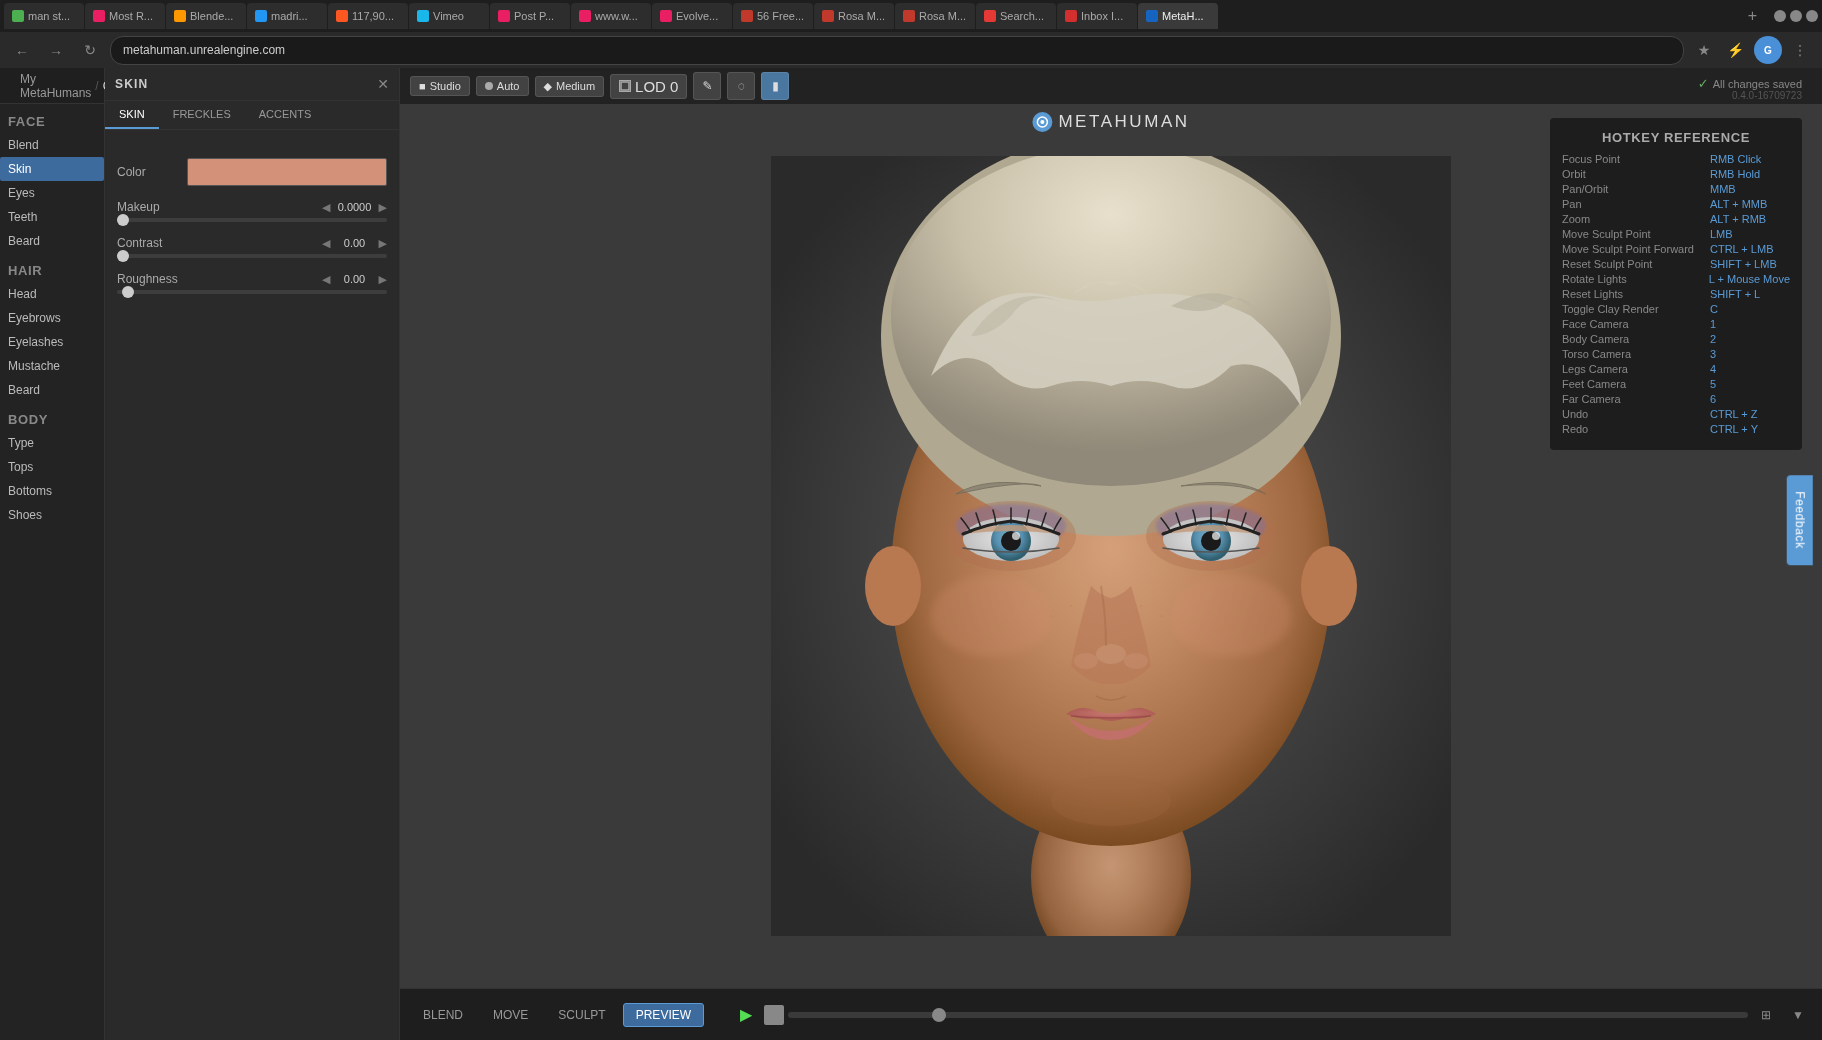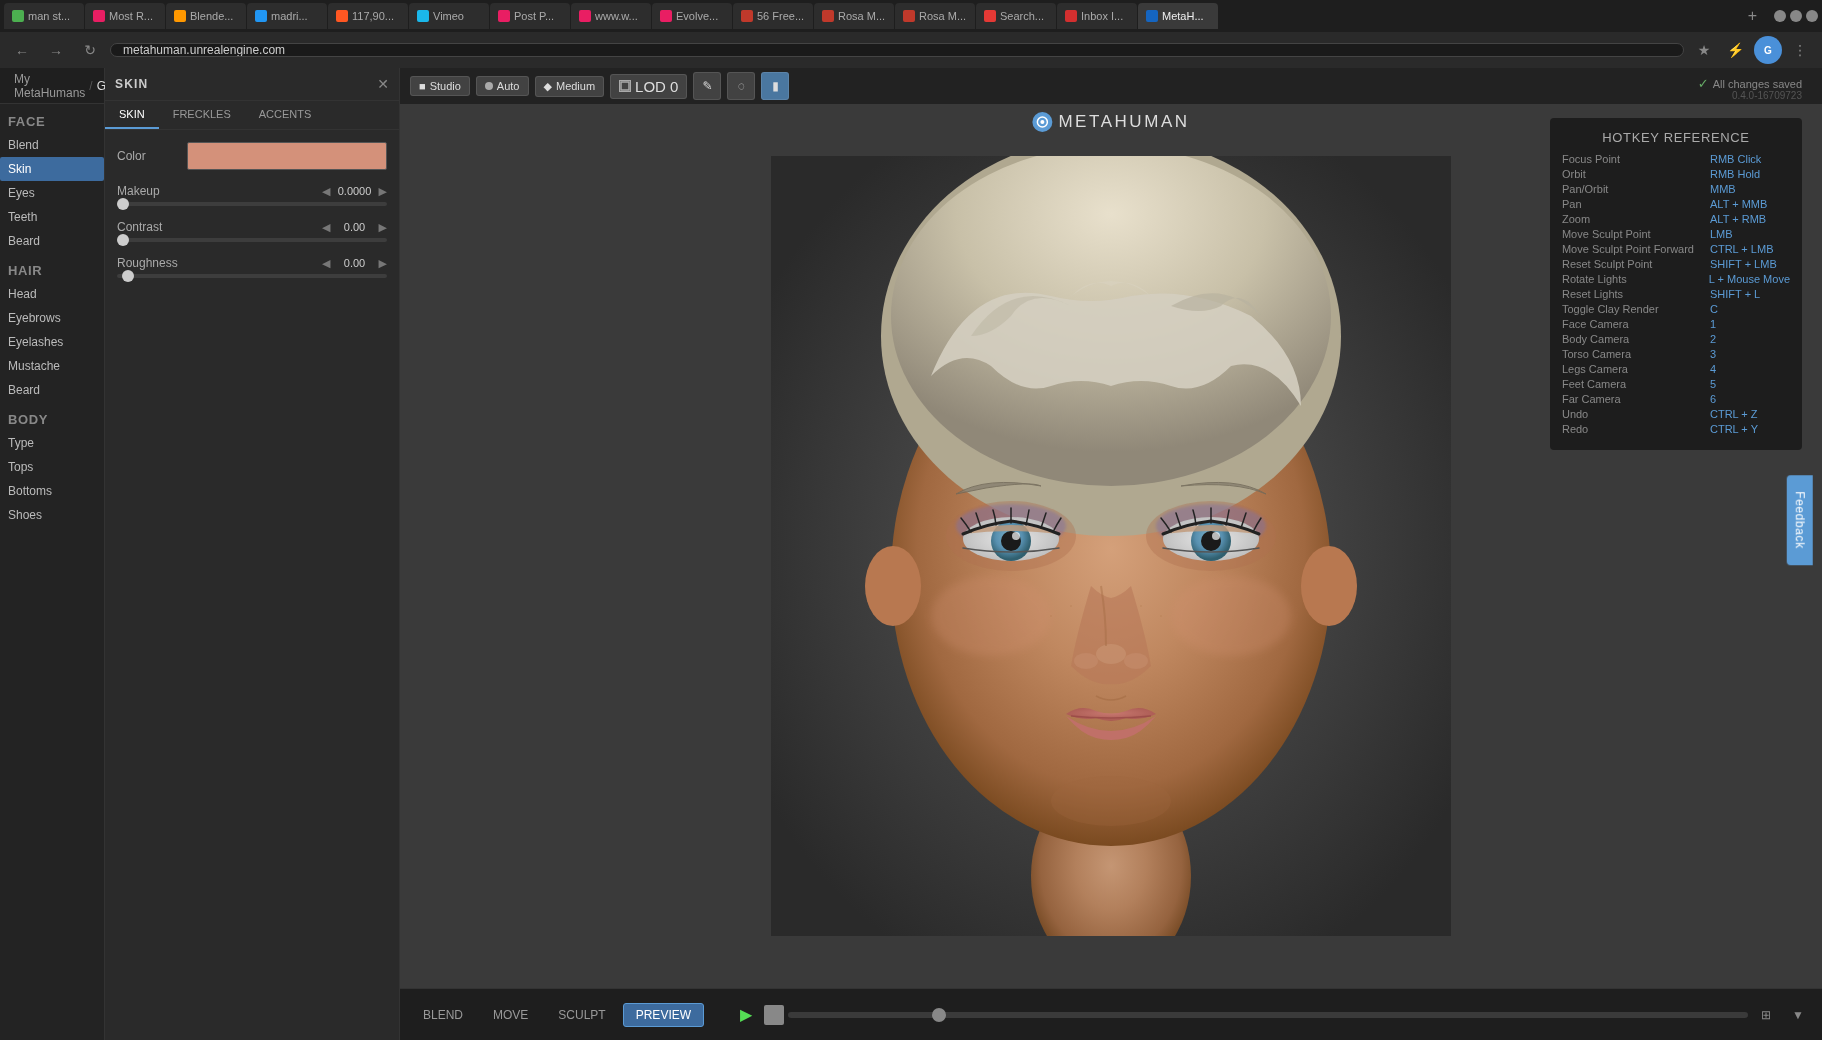--- a/index.html
+++ b/index.html
@@ -65,21 +65,21 @@
       border: none;
       color: #888;
       cursor: pointer;
       display: flex;
       align-items: center;
       justify-content: center;
       font-size: 14px;
     }
     .address-bar {
       flex: 1;
-      height: 14px;
+      height: 29px;
       background: #1a1a1a;
       border: 1px solid #444;
       border-radius: 13px;
       color: #ccc;
       padding: 4px 12px;
       font-size: 12px;
     }
     .nav-actions {
       display: flex;
       gap: 4px;
@@ -110,21 +110,21 @@
       background: #232323;
       border-right: 1px solid #333;
       flex-shrink: 0;
     }
     .app-header {
       height: 36px;
       background: #1f1f1f;
       display: flex;
       align-items: center;
       padding: 0 8px;
-      gap: 6px;
+      gap: 12px;
       border-bottom: 1px solid #333;
     }
     .app-header-icon {
       width: 16px;
       height: 16px;
       background: #555;
       border-radius: 2px;
     }
     .breadcrumb {
       display: flex;
@@ -207,20 +207,21 @@
       border-bottom: 2px solid #5b9bd5;
     }
     .panel-content {
       padding: 12px;
     }
     .color-row {
       display: flex;
       align-items: center;
       margin-bottom: 14px;
       gap: 10px;
+      margin-top: 16px;
     }
     .color-label {
       font-size: 12px;
       color: #aaa;
       width: 60px;
     }
     .color-swatch {
       flex: 1;
       height: 28px;
       background: #d4917a;
@@ -341,20 +342,21 @@
       padding: 12px;
       border-radius: 4px;
       z-index: 5;
     }
     .hotkey-title {
       font-size: 13px;
       color: #aaa;
       margin-bottom: 8px;
       text-align: center;
       letter-spacing: 0.05em;
+      font-weight: bold;
     }
     .hotkey-row {
       display: flex;
       justify-content: space-between;
       gap: 16px;
       margin-bottom: 3px;
     }
     .hotkey-action {
       font-size: 11px;
       color: #888;

